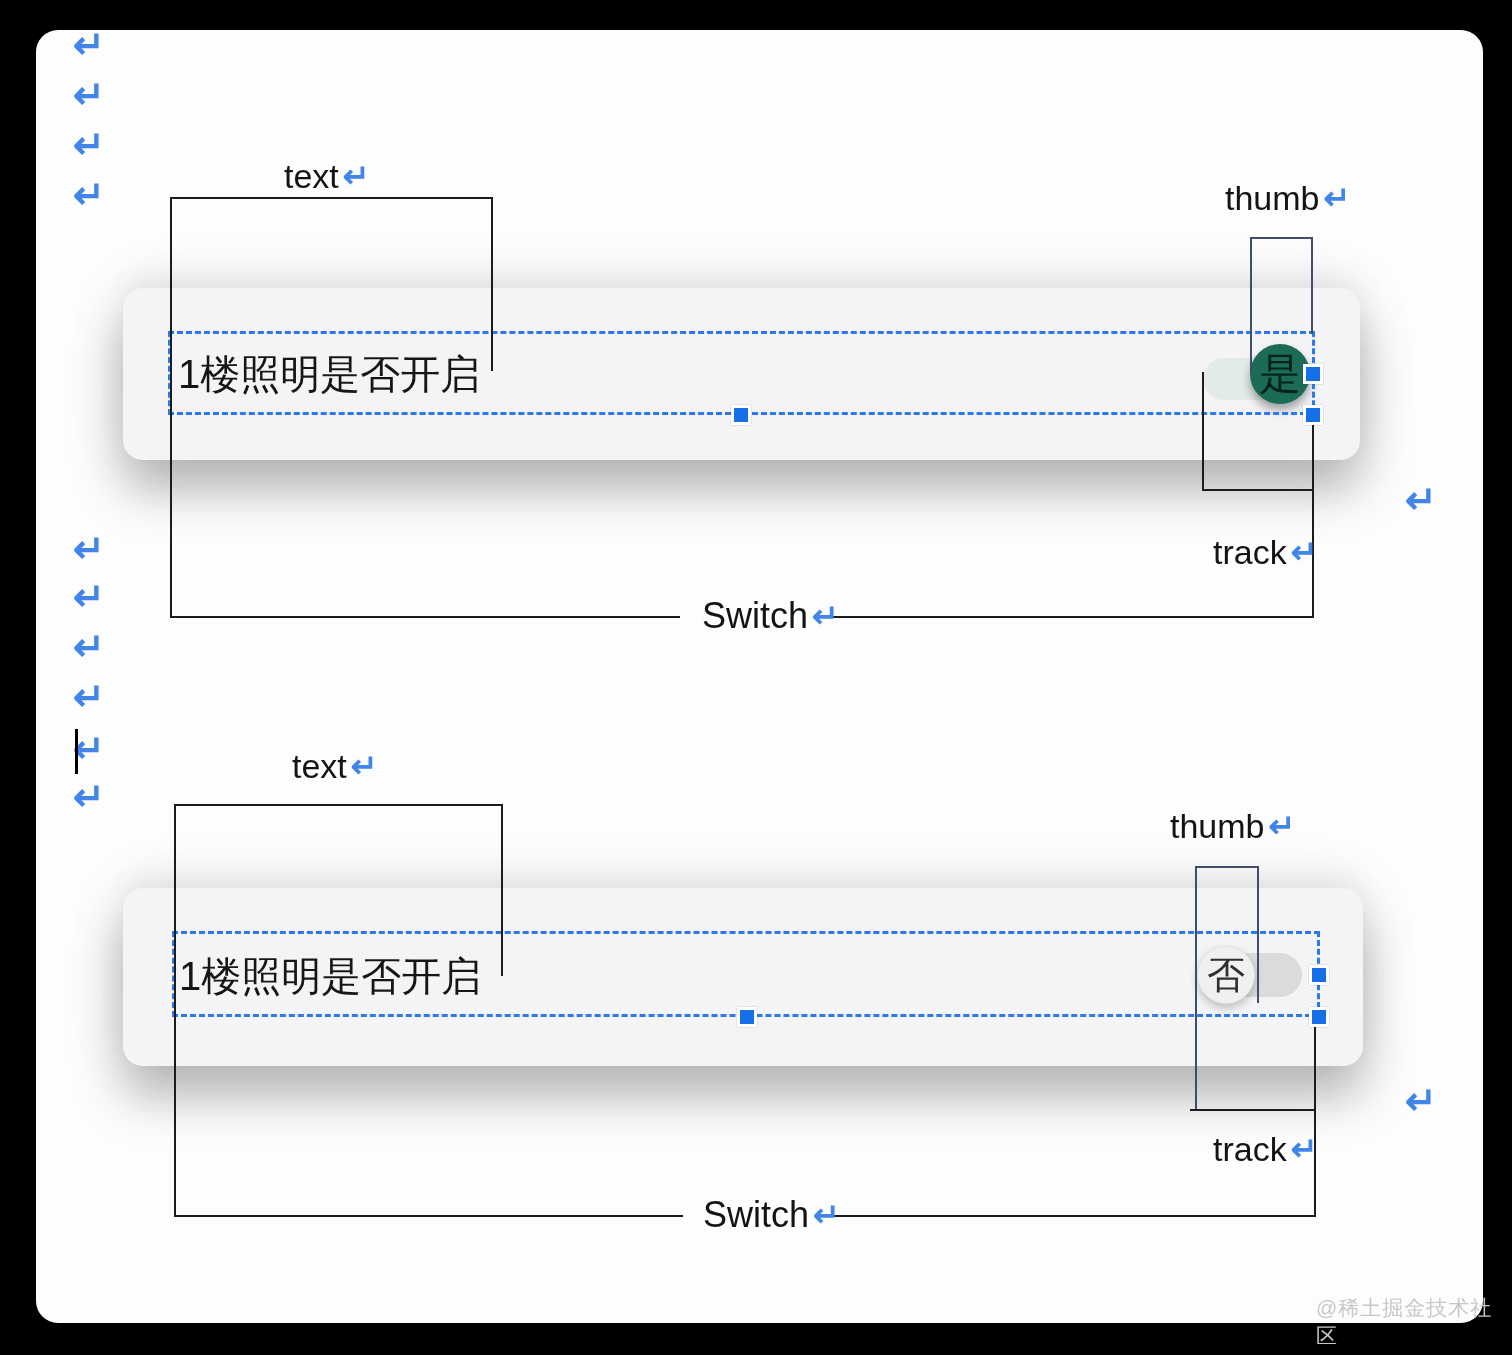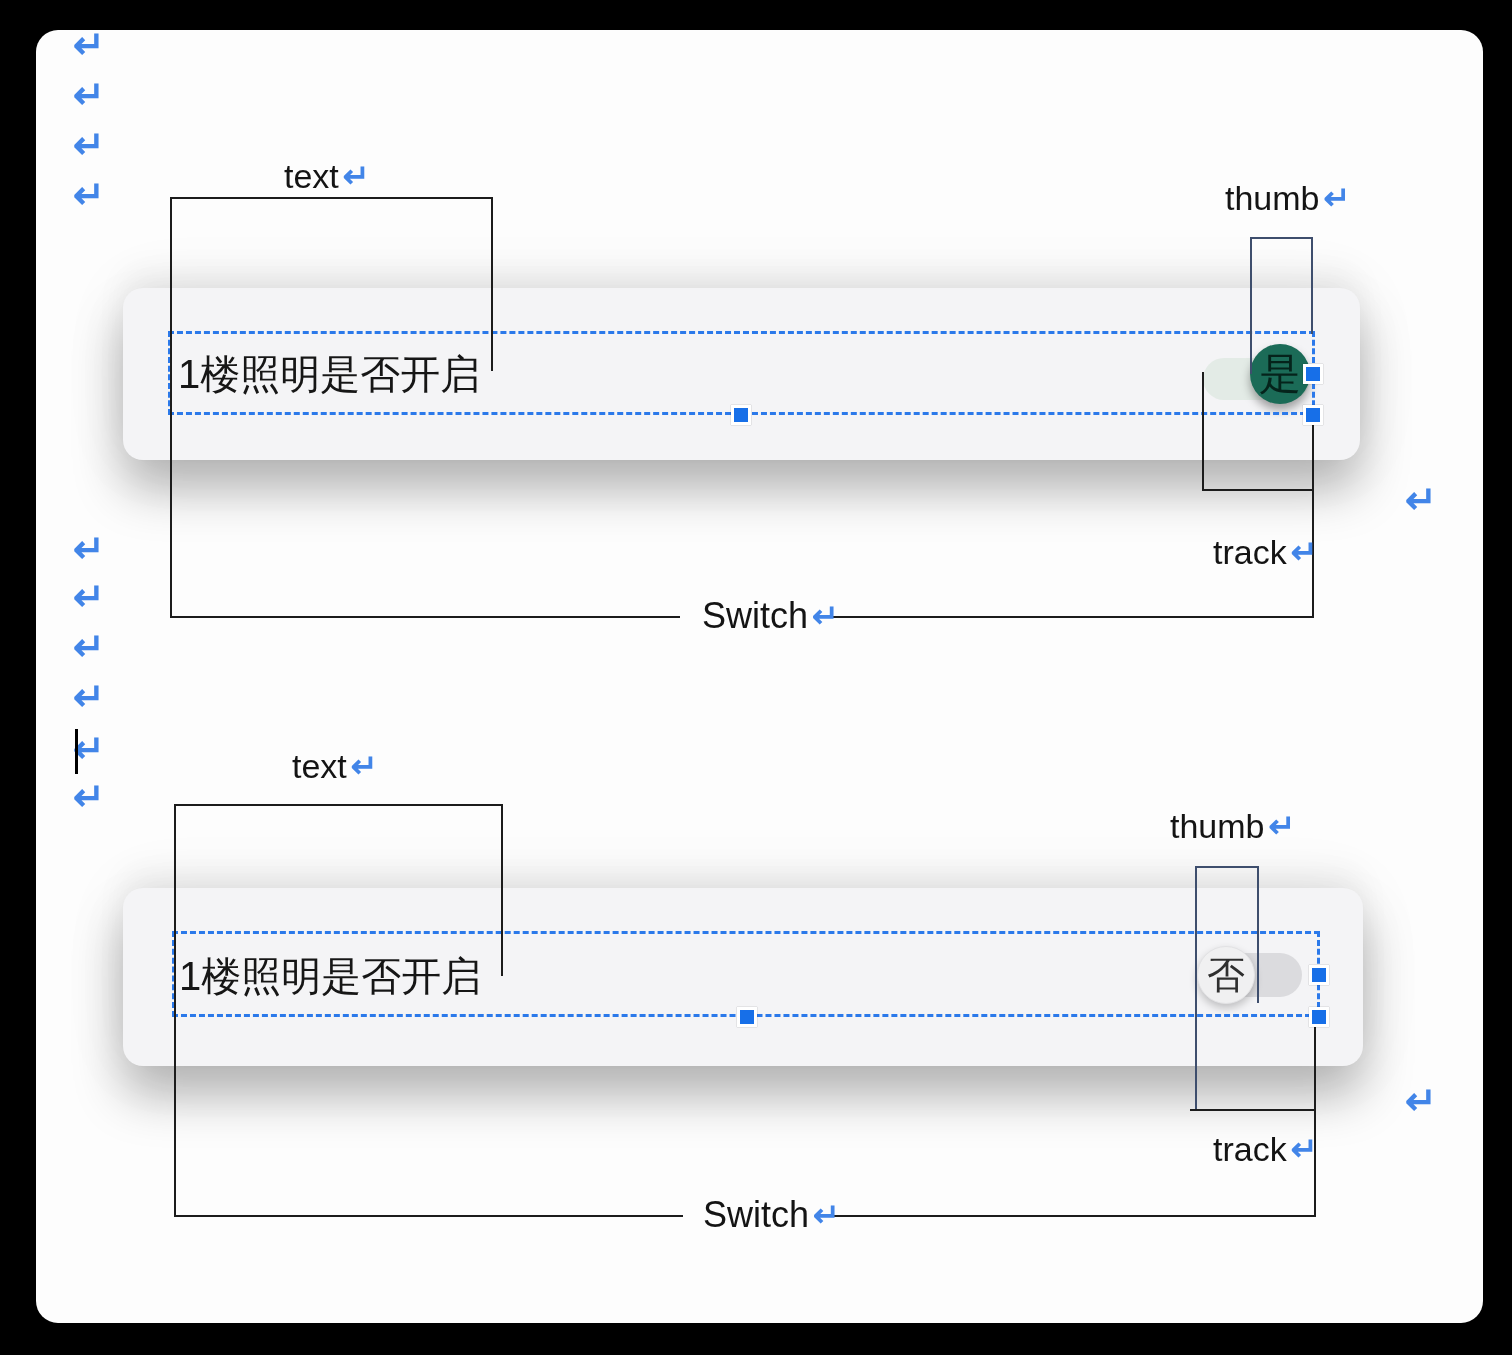--- a/index.html
+++ b/index.html
@@ -131,13 +131,14 @@
   </div>
   <div class="lbl" style="left:1213px;top:1131px">
     <span class="t">track</span>
       <span class="ret">↵</span>
   </div>
   <div class="lbl big" style="left:703px;top:1197px">
     <span class="t">Switch</span>
       <span class="ret">↵</span>
   </div>
 
+  <div class="watermark" style="left:1316px;top:1294px">@稀土掘金技术社区</div>
 </div>
 
 </body></html>

